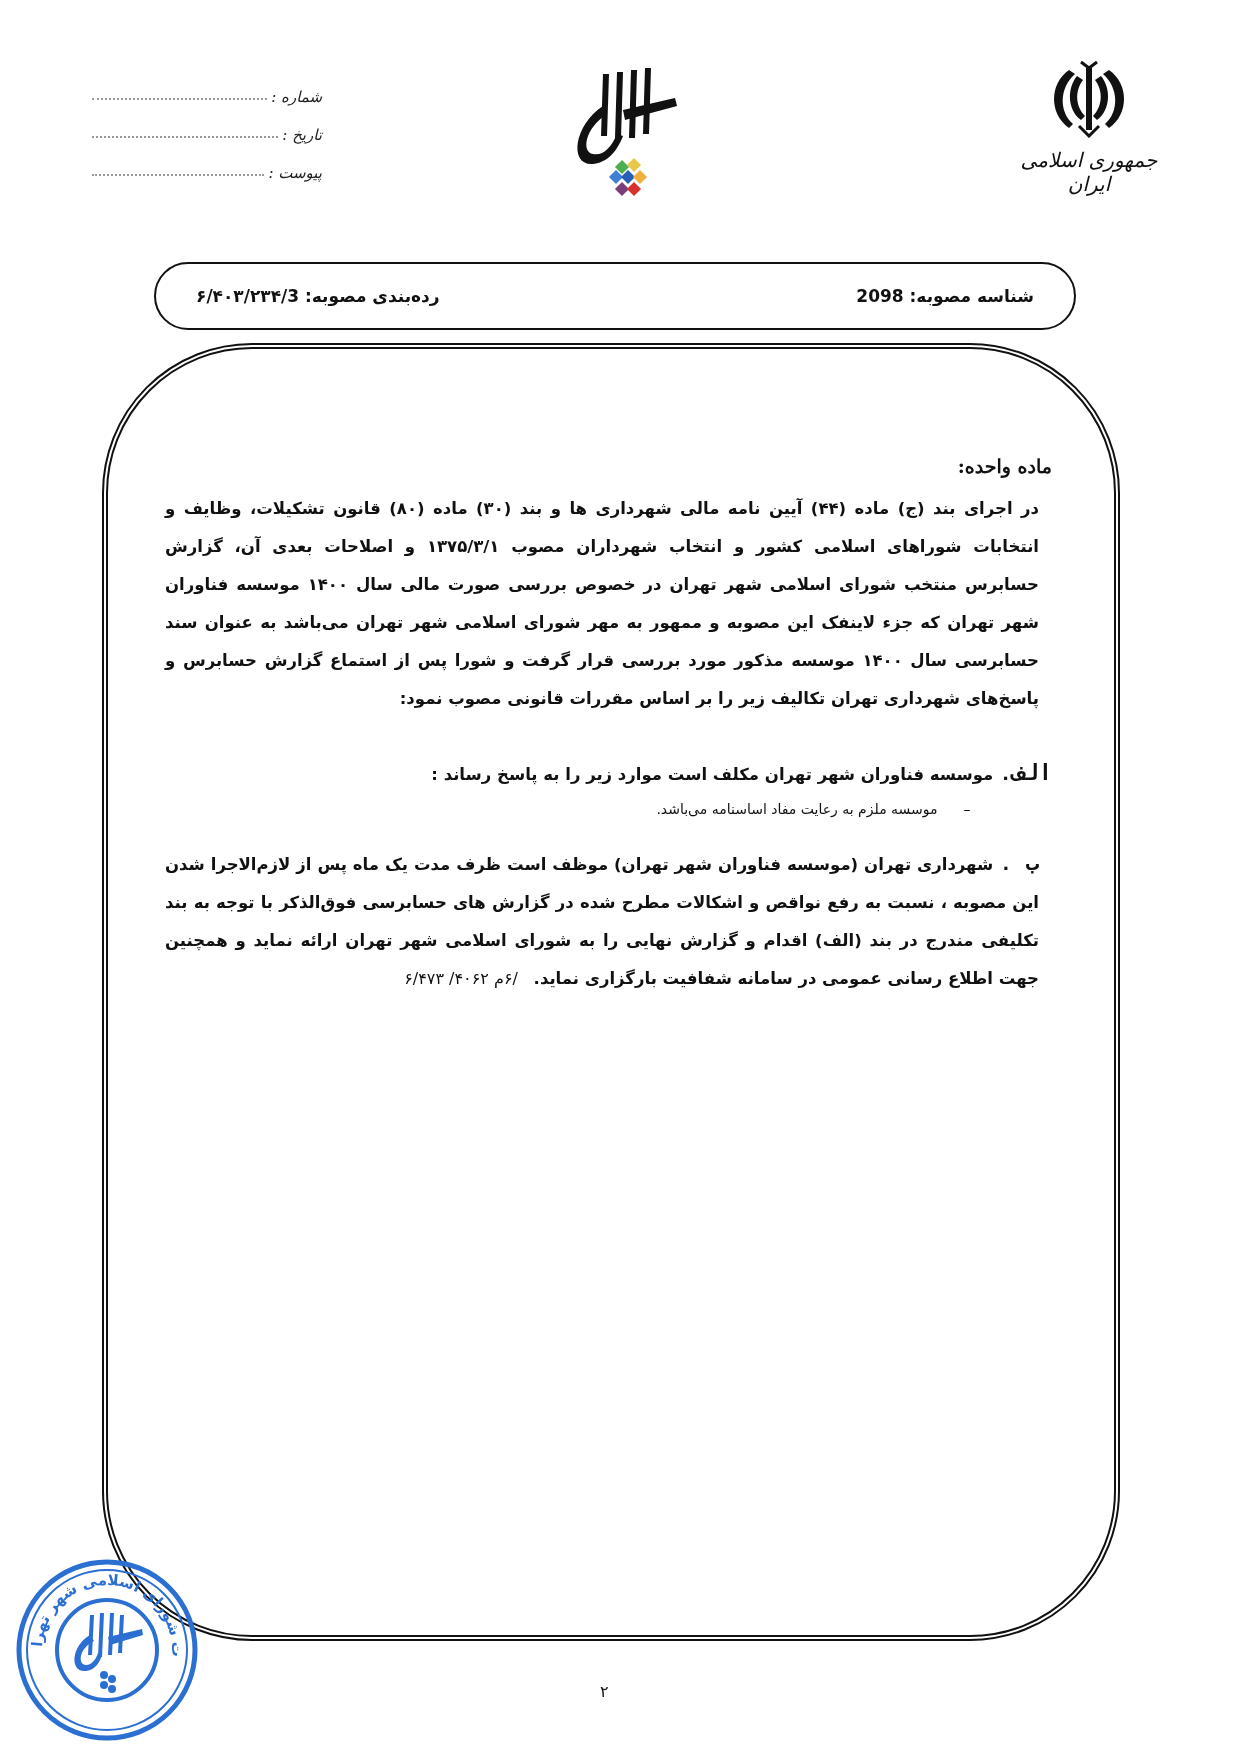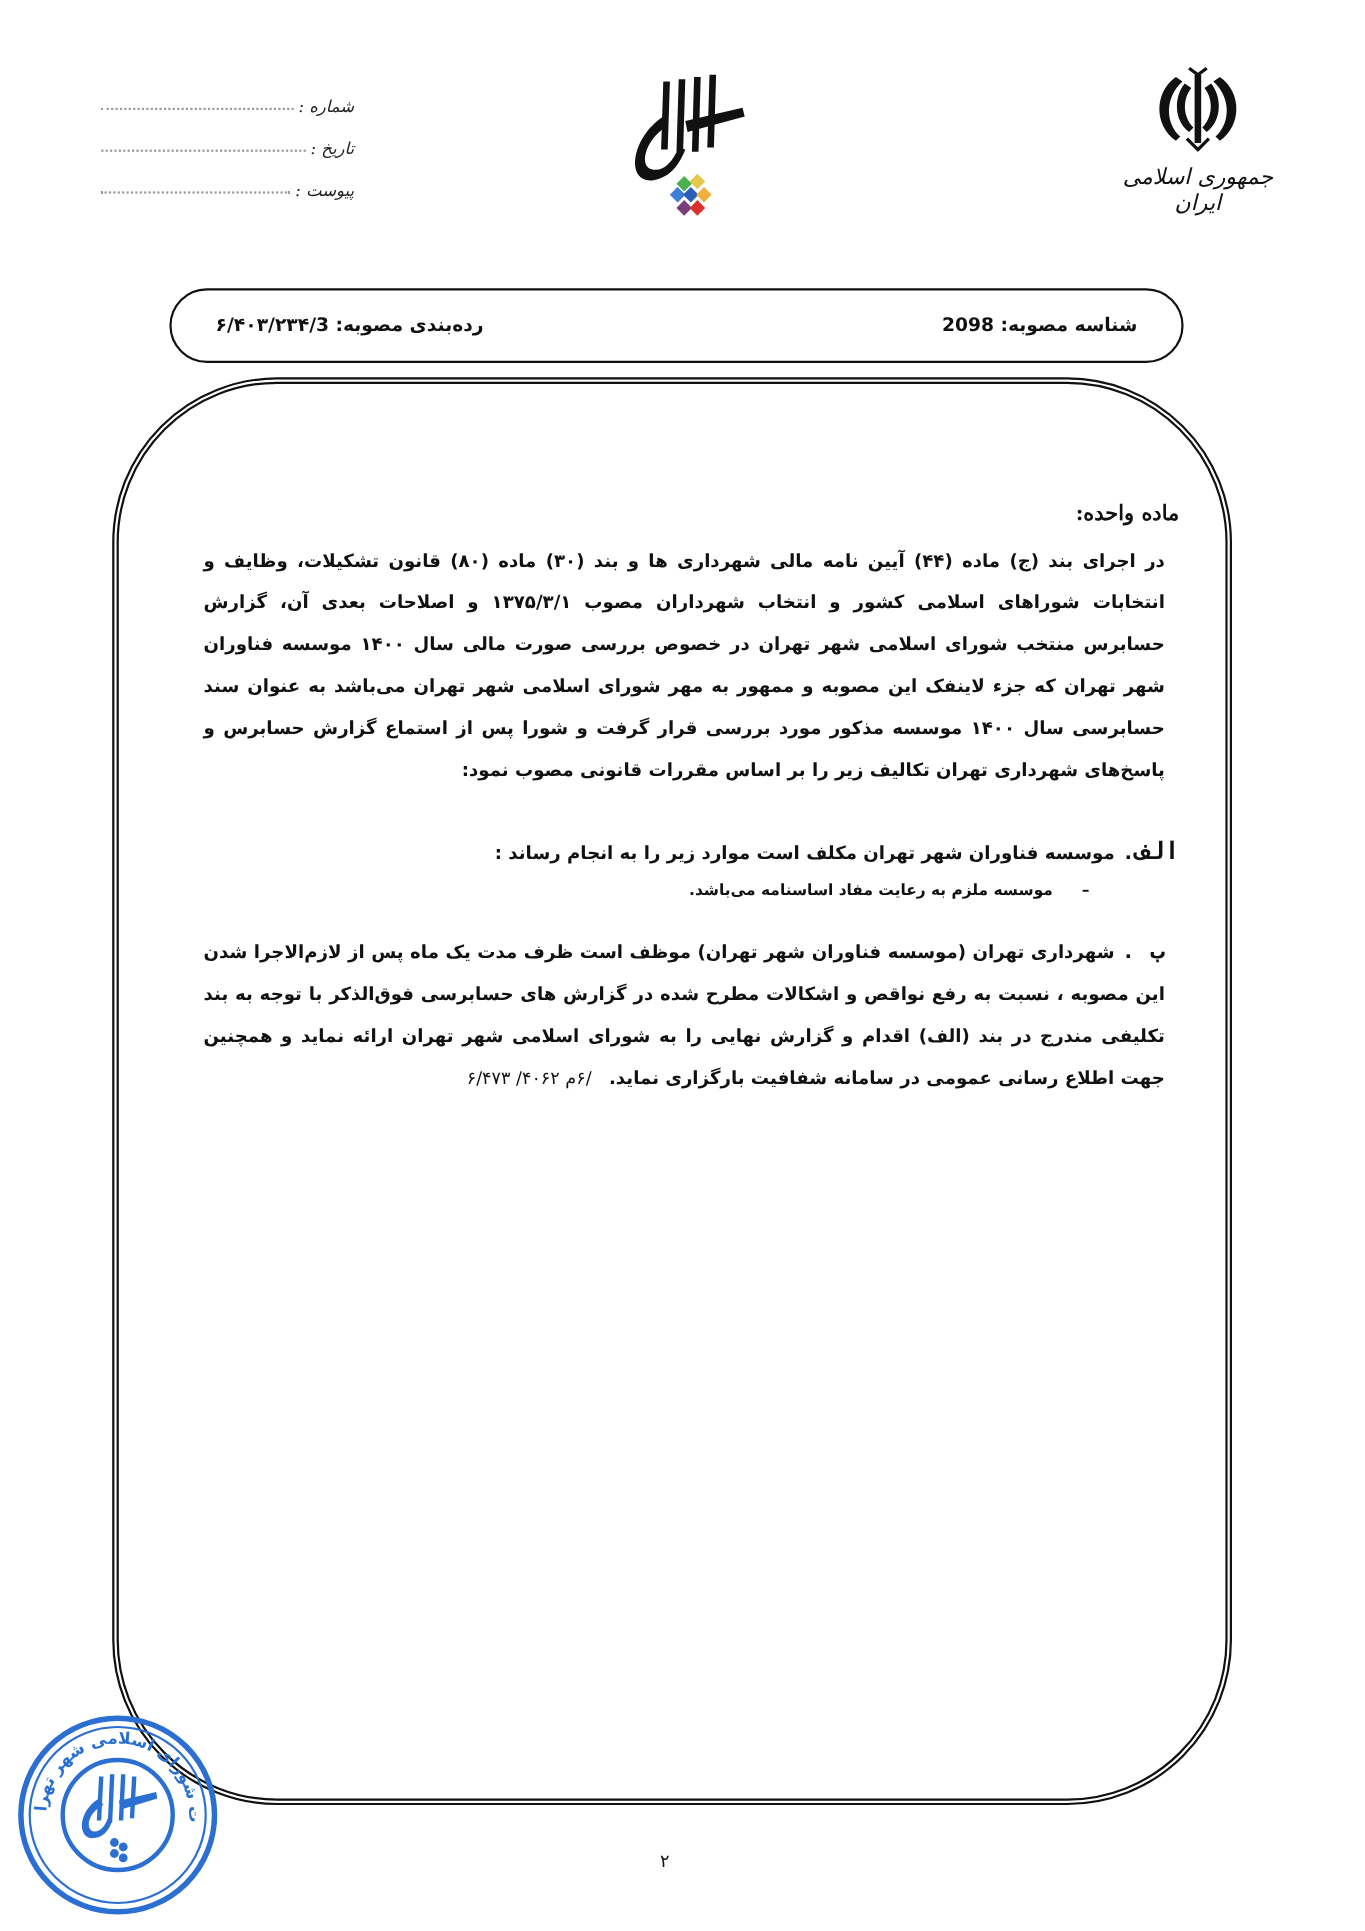--- a/index.html
+++ b/index.html
@@ -18,27 +18,27 @@
   .emblem { position: absolute; left: 990px; top: 58px; width: 150px; text-align: center; margin-left: 24px; }
   .emblem-name { font-family: "DejaVu Serif", serif; font-style: italic; font-size: 20px; direction: rtl; margin-top: 6px; color: #111; }
 
   
   .id-box { position: absolute; left: 154px; top: 262px; width: 922px; height: 68px; border: 2px solid #111; border-radius: 34px; box-sizing: border-box; display: flex; align-items: center; justify-content: space-between; direction: rtl; padding: 0 40px; }
   .id-text { font-family: "DejaVu Sans", sans-serif; font-weight: bold; font-size: 17px; direction: rtl; }
 
   
   .content-box { position: absolute; left: 102px; top: 343px; width: 1018px; height: 1298px; box-sizing: border-box; border: 6px double #111; border-radius: 150px; }
 
-  .doc-body { position: absolute; left: 172px; top: 455px; width: 900px; direction: rtl; text-align: justify; }
+  .doc-body { position: absolute; left: 152px; top: 455px; width: 900px; direction: rtl; text-align: justify; }
   .section-title { font-family: "DejaVu Serif", serif; font-weight: bold; font-size: 19px; margin: 0 0 8px 0; }
   .para { font-weight: bold; font-size: 16.5px; line-height: 38px; margin: 13px; text-align-last: right; }
   .clause { margin-top: 38px; }
   .clause-head { font-weight: bold; font-size: 16.5px; line-height: 38px; }
   .clause-key { font-family: Liberation Mono, monospace; font-weight: 900; font-size: 22px; }
-  .sub-item { font-weight: bold; font-size: 14px; line-height: 30px; padding-right: 60px; }
+  .sub-item { font-weight: normal; font-size: 14px; line-height: 30px; padding-right: 60px; }
   .sub-item .dash { display: inline-block; width: 50px; text-align: center; }
   .ref-code { font-size: 16px; font-weight: normal; margin-right: 10px; }
 
   
   .stamp { position: absolute; left: 12px; top: 1555px; width: 190px; height: 190px; }
 
   .page-number { position: absolute; left: 600px; top: 1682px; font-size: 16px; direction: rtl; }
 </style>
 </head>
 <body>
@@ -98,21 +98,21 @@
 
 <div class="content-box"></div>
 
 <div class="doc-body">
   <div class="section-title">ماده واحده:</div>
   <p class="para">در اجرای بند (ج) ماده (۴۴) آیین نامه مالی شهرداری ها و بند (۳۰) ماده (۸۰) قانون تشکیلات، وظایف و انتخابات شوراهای اسلامی کشور و انتخاب شهرداران مصوب ۱۳۷۵/۳/۱ و اصلاحات بعدی آن، گزارش حسابرس منتخب شورای اسلامی شهر تهران در خصوص بررسی صورت مالی سال ۱۴۰۰ موسسه فناوران شهر تهران که جزء لاینفک این مصوبه و ممهور به مهر شورای اسلامی شهر تهران می‌باشد به عنوان سند حسابرسی سال ۱۴۰۰ موسسه مذکور مورد بررسی قرار گرفت و شورا پس از استماع گزارش حسابرس و پاسخ‌های شهرداری تهران تکالیف زیر را بر اساس مقررات قانونی مصوب نمود:</p>
 
   <div class="clause">
     <div class="clause-head">
       <span class="clause-key">الف.</span>
-      <span>موسسه فناوران شهر تهران مکلف است موارد  زیر را به انجام رساند :</span>
+      <span>موسسه فناوران شهر تهران مکلف است موارد  زیر را به پاسخ رساند :</span>
     </div>
     <div class="sub-item">
       <span class="dash">–</span>
       <span>موسسه ملزم به رعایت مفاد اساسنامه می‌باشد.</span>
     </div>
   </div>
 
   <div class="clause" style="margin-top:22px;">
     <p class="para">
       <span class="clause-key">ب .</span>

